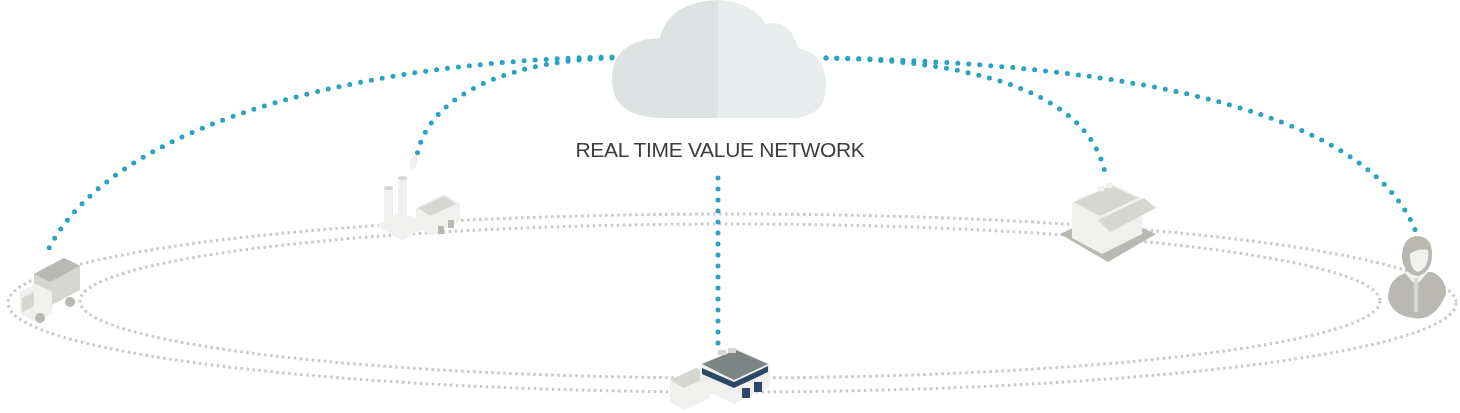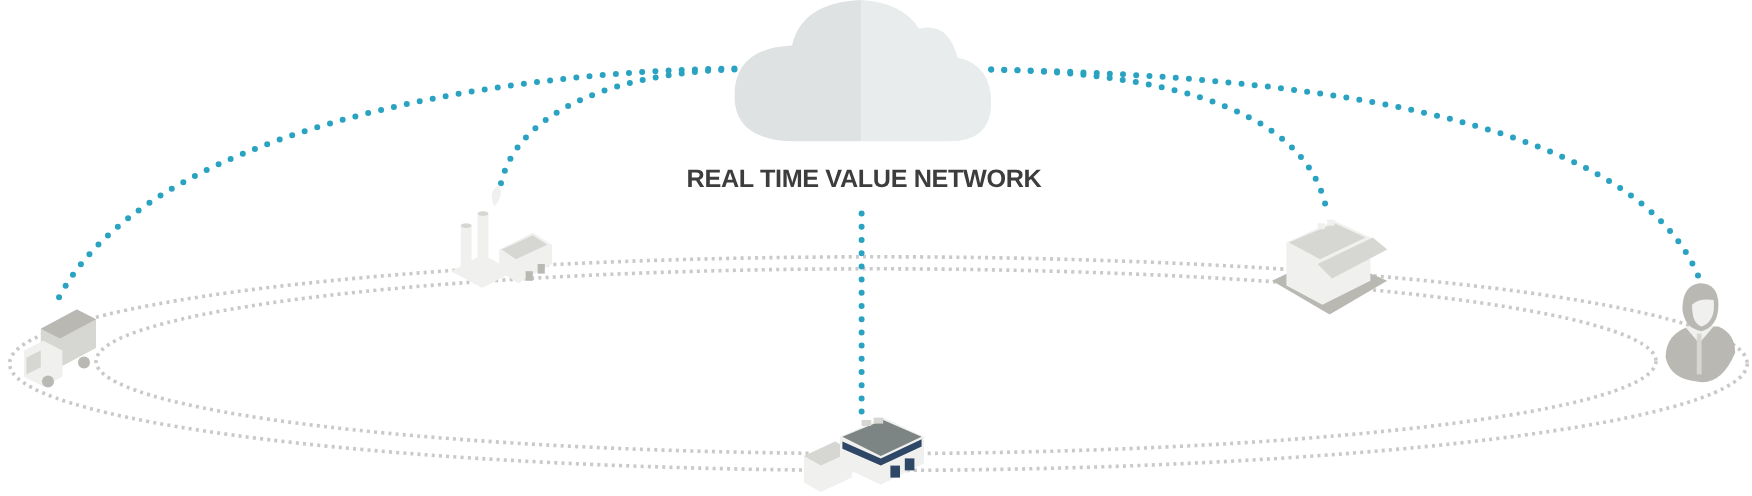--- a/index.html
+++ b/index.html
@@ -1,20 +1,20 @@
 <!DOCTYPE html>
 <html><head>
   <meta charset="utf-8">
   <style>
     html, body { margin: 0; padding: 0; background: #ffffff; }
     body { width: 1460px; height: 413px; overflow: hidden; position: relative; font-family: "Liberation Sans", sans-serif; }
     #stage { position: absolute; left: 0; top: 0; width: 1460px; height: 413px; }
     .title {
       position: absolute; left: 0; width: 1440px; top: 138px; text-align: center;
-      font-family: "Liberation Sans", sans-serif; font-weight: bold; font-size: 21px;
+      font-family: "Liberation Sans", sans-serif; font-weight: normal; font-size: 21px;
       letter-spacing: -0.3px; color: #3d3d3d;
     }
   </style>
 </head>
 <body>
 
 <div id="stage">
   <svg width="1460" height="413" viewBox="0 0 1460 413" xmlns="http://www.w3.org/2000/svg">
 
     <g>

